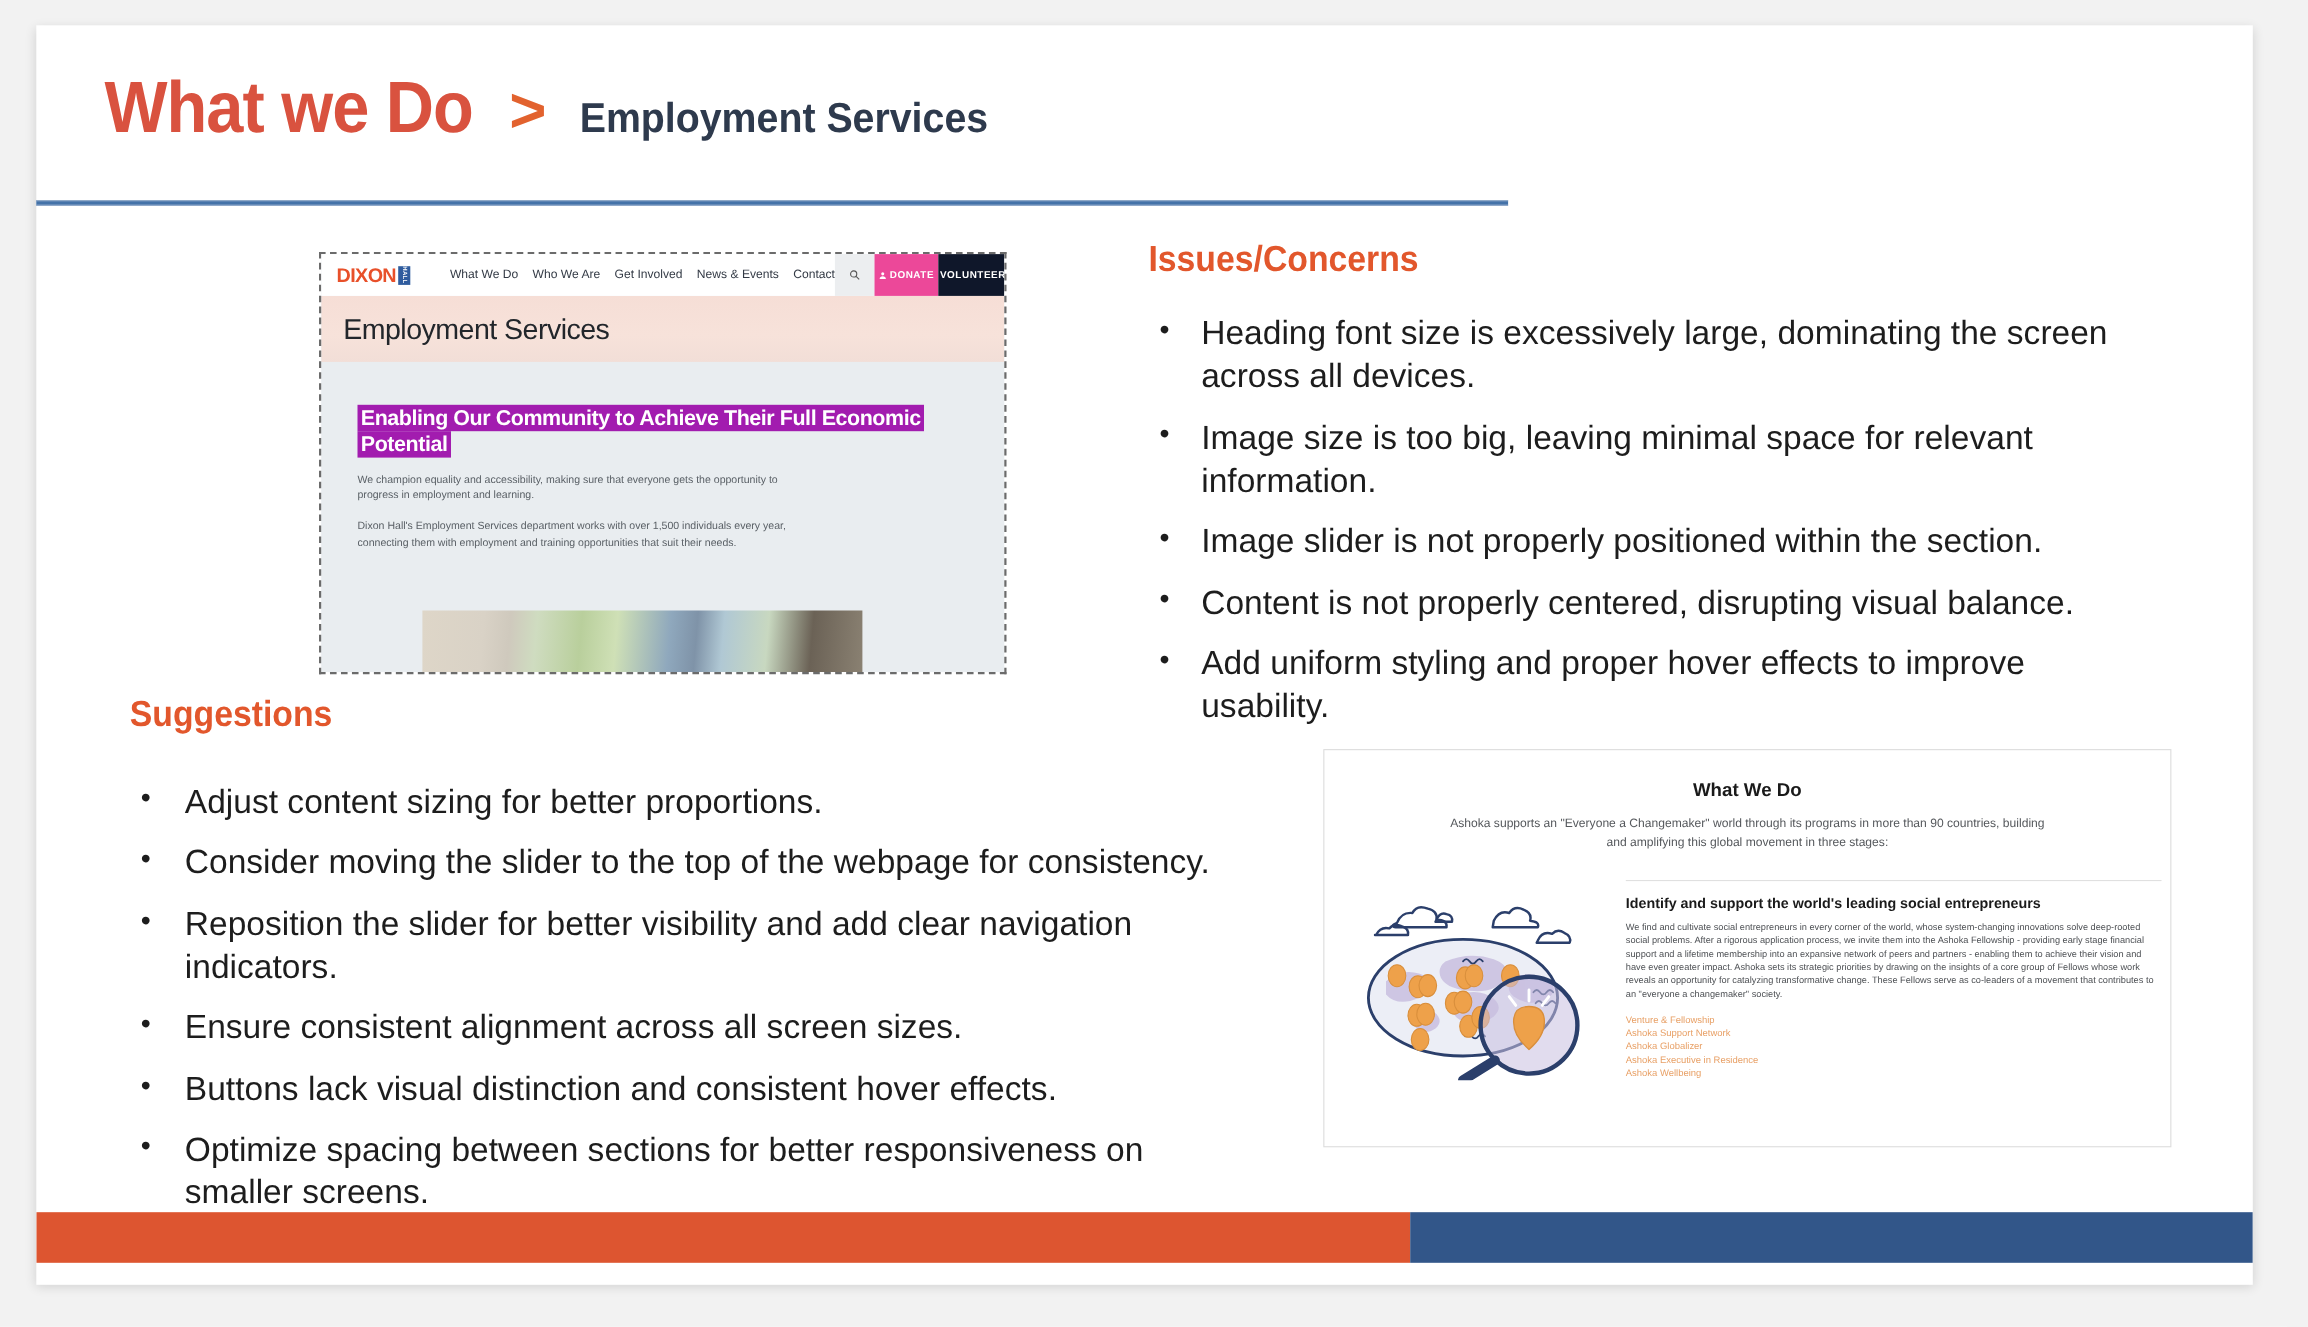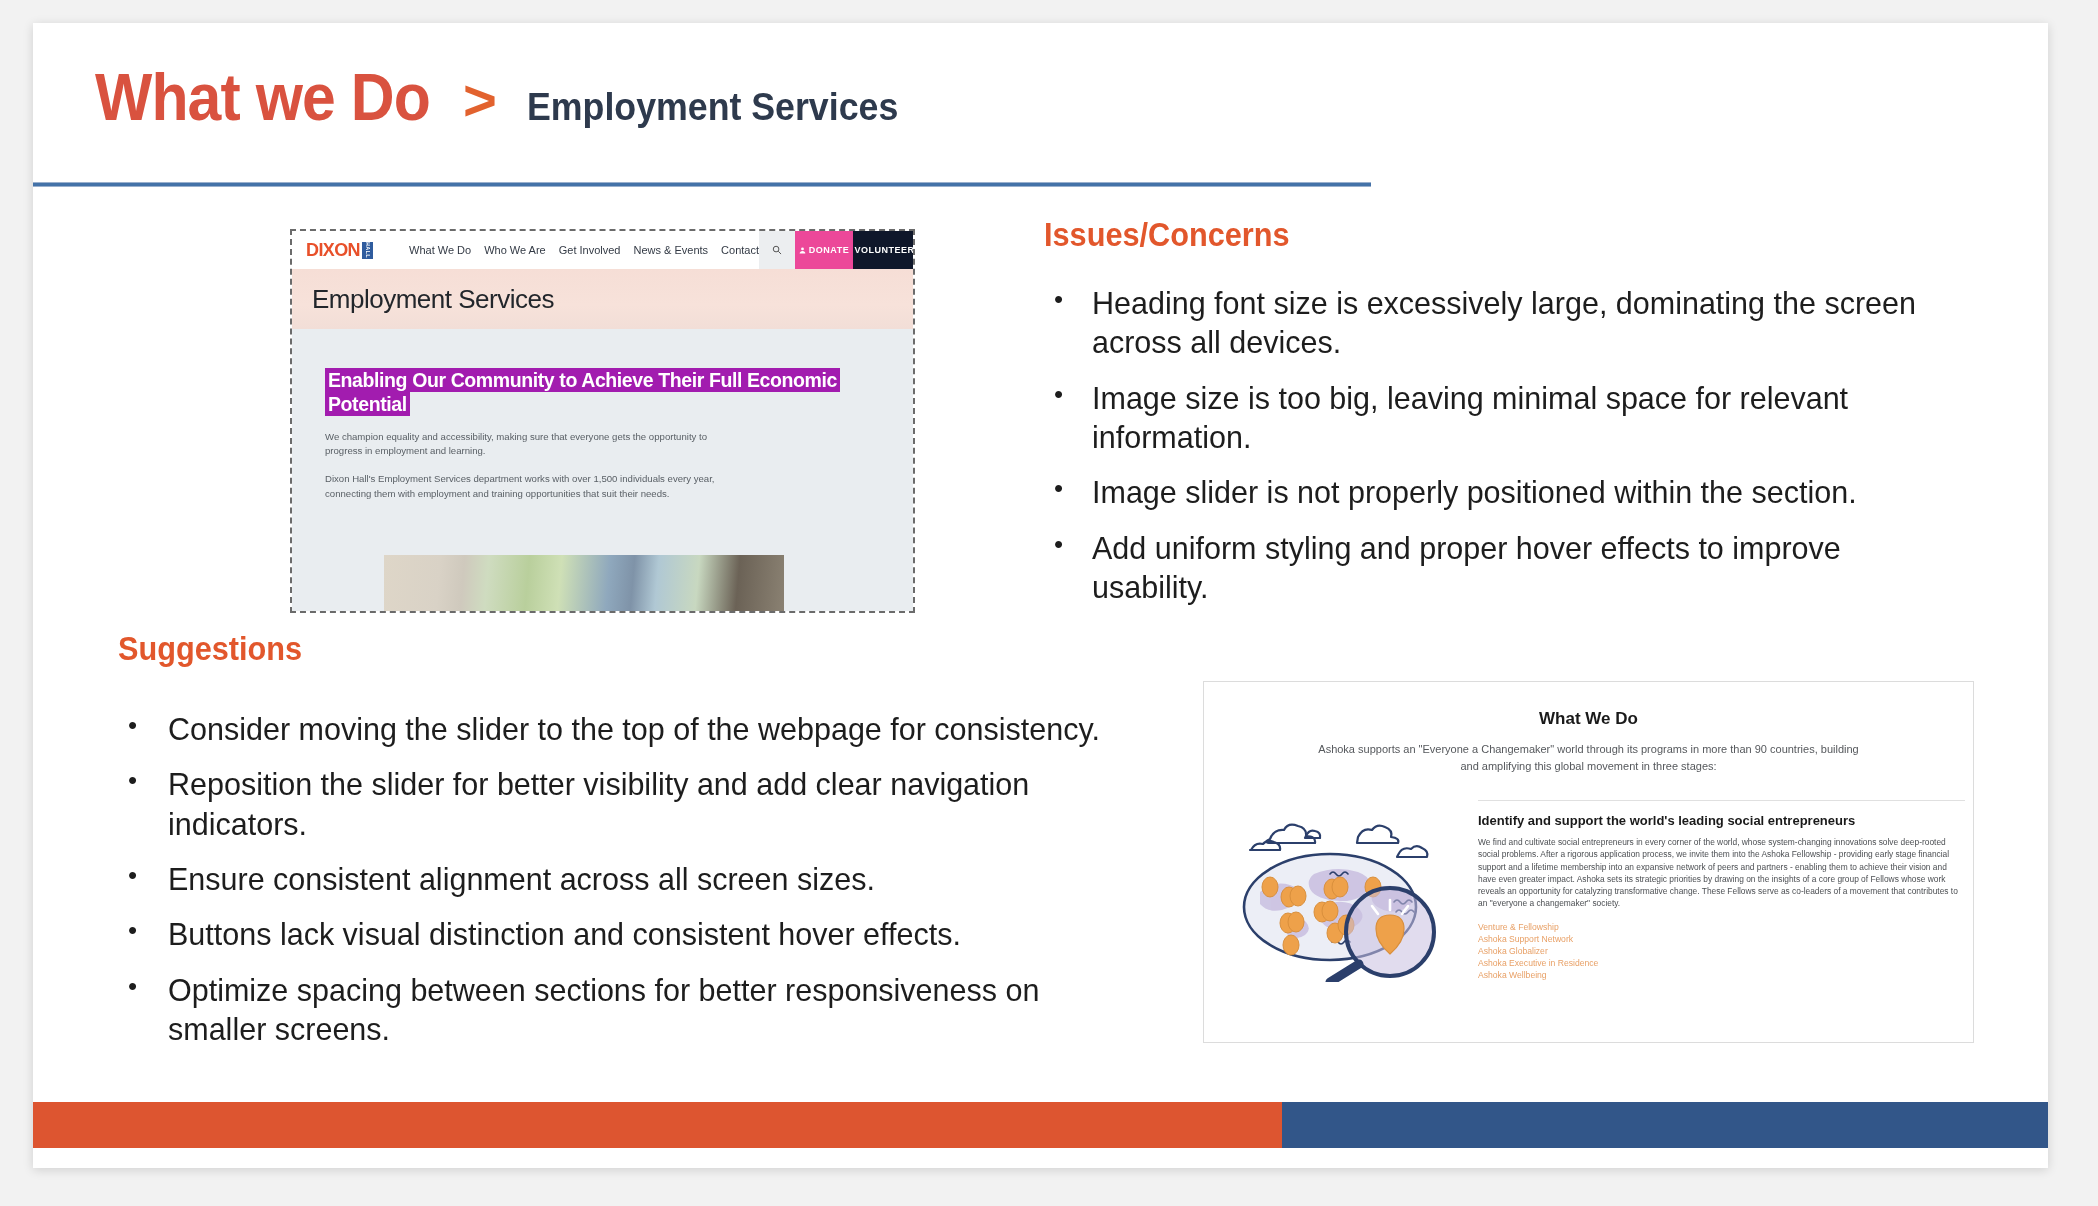--- a/index.html
+++ b/index.html
@@ -391,27 +391,29 @@
       </div>
       <div class="ws-photo"></div>
     </div>
 
     <div id="issues-block">
       <div class="sec-heading">Issues/Concerns</div>
       <ul class="bullets">
         <li><span class="txt">Heading font size is excessively large, dominating the screen across all devices.</span></li>
         <li><span class="txt">Image size is too big, leaving minimal space for relevant information.</span></li>
         <li><span class="txt">Image slider is not properly positioned within the section.</span></li>
+        <li><span class="txt">Content is not properly centered, disrupting visual balance.</span></li>
         <li><span class="txt">Add uniform styling and proper hover effects to improve usability.</span></li>
       </ul>
     </div>
 
     <div id="suggestions-block">
       <div class="sec-heading">Suggestions</div>
       <ul class="bullets">
+        <li><span class="txt">Adjust content sizing for better proportions.</span></li>
         <li><span class="txt">Consider moving the slider to the top of the webpage for consistency.</span></li>
         <li><span class="txt">Reposition the slider for better visibility and add clear navigation indicators.</span></li>
         <li><span class="txt">Ensure consistent alignment across all screen sizes.</span></li>
         <li><span class="txt">Buttons lack visual distinction and consistent hover effects.</span></li>
         <li><span class="txt">Optimize spacing between sections for better responsiveness on smaller screens.</span></li>
       </ul>
     </div>
 
     <div class="ashoka-card">
       <div class="ak-title">What We Do</div>

